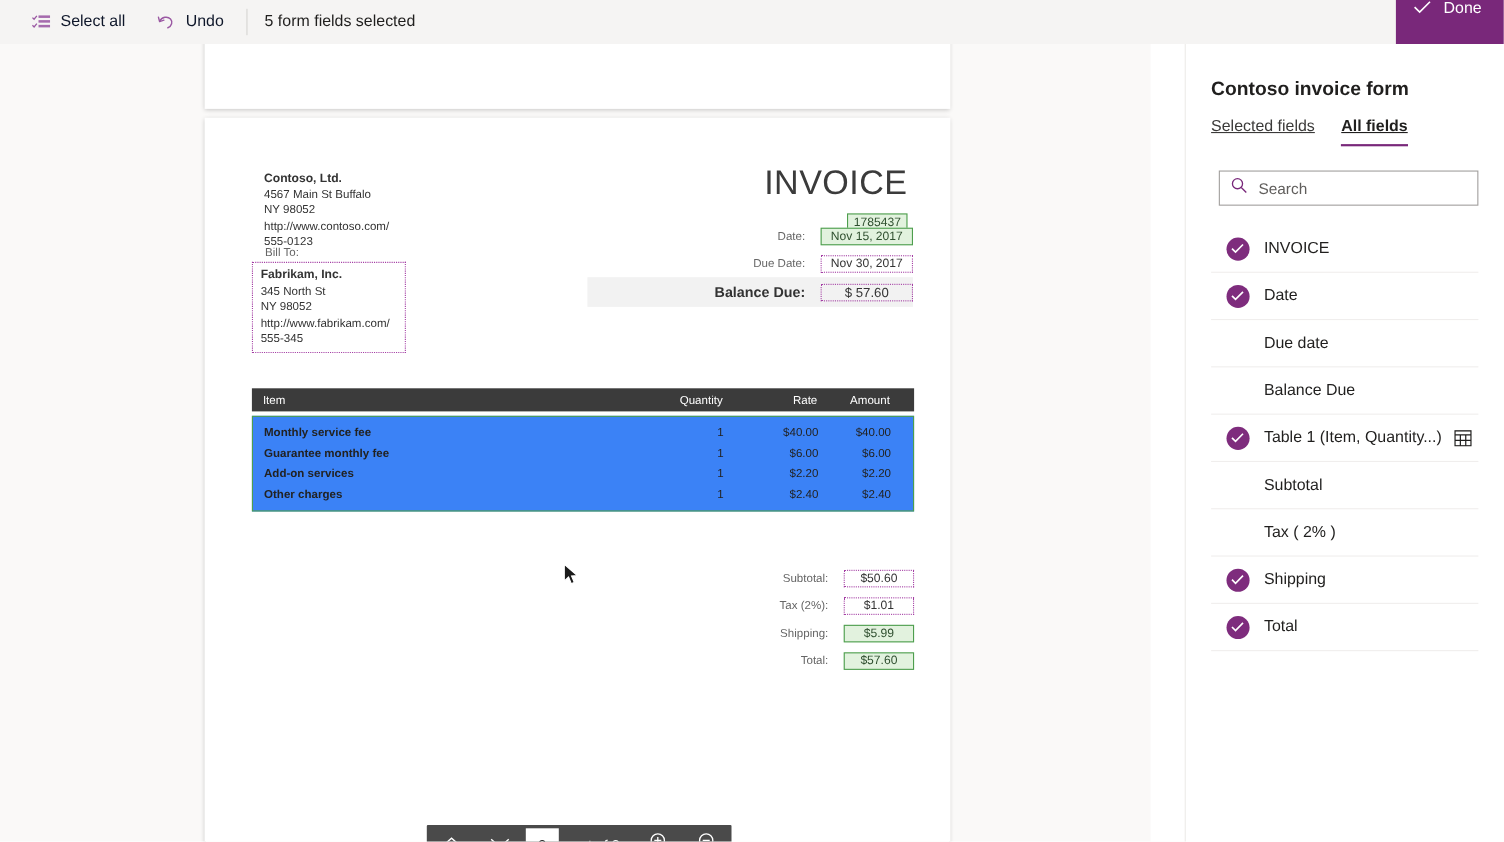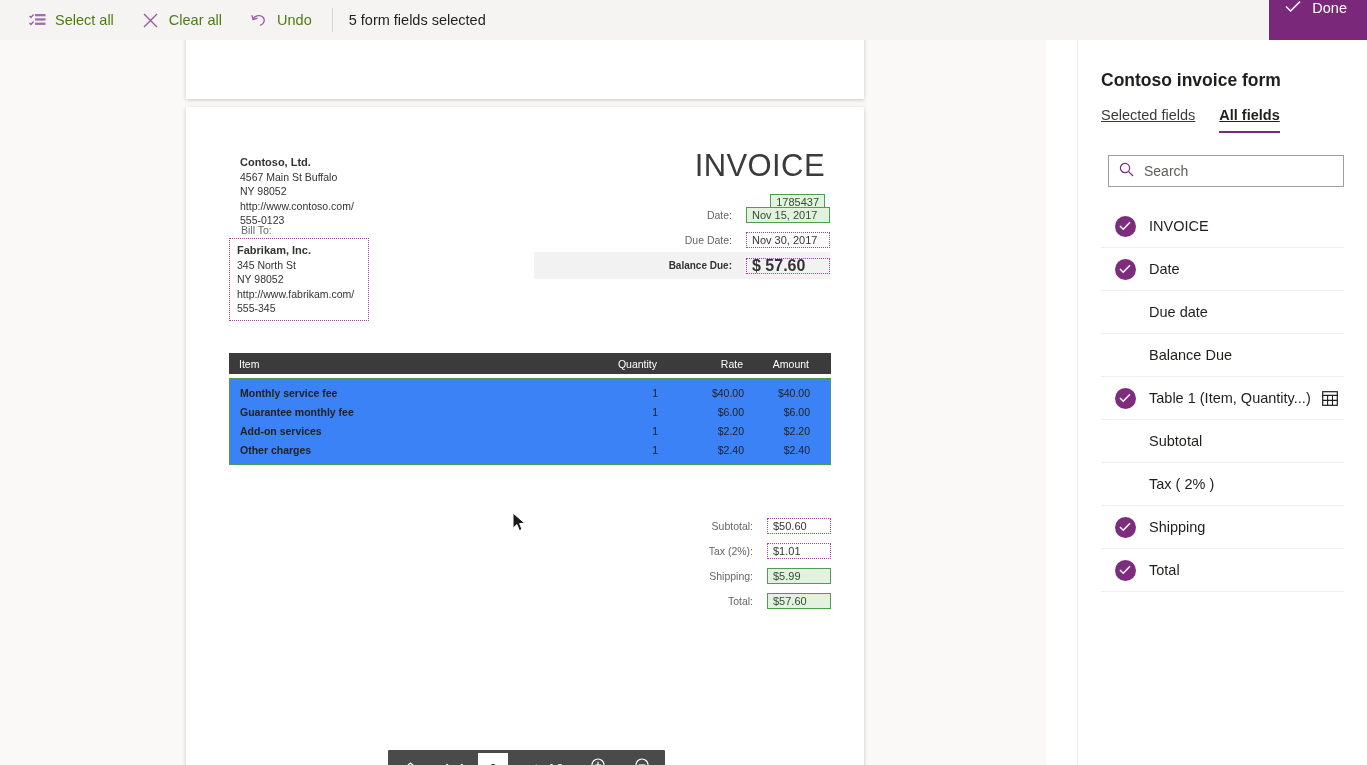--- a/index.html
+++ b/index.html
@@ -15,21 +15,21 @@
   .commandbar {
     position: absolute; top: 0; left: 0;
     width: 1367px; height: 40px;
     background: #f5f4f3;
     display: flex; align-items: center;
   }
   .cmd-btn {
     display: flex; align-items: center;
     height: 40px; padding: 0 14px;
     cursor: pointer; gap: 9px;
-    color: #4d7c0f; font-size: 14.5px;
+    color: #0f172a; font-size: 14.5px;
   }
   .cmd-btn .glyph { display: flex; align-items: center; justify-content: center; width: 18px; height: 18px; }
   .cmd-sep {
     width: 1px; height: 24px; background: #d6d4d2; margin: 0 6px;
   }
   .cmd-status {
     font-size: 14.5px; color: #201f1e; padding-left: 10px;
   }
   .done-btn {
     position: absolute; right: 0; top: 0;
@@ -67,29 +67,29 @@
   .billto-lbl { position: absolute; left: 55px; top: 117px; font-size: 10.5px; color: #666; }
   .billto-box { position: absolute; left: 43px; top: 131px; width: 140px; }
   .billto-box .in { font-size: 10.5px; line-height: 14.6px; padding: 4px 7px; color: #333; }
   .billto-box .nm { font-weight: bold; font-size: 11px; }
 
   .meta { position: absolute; left: 348px; top: 95px; width: 296px; }
   .meta-row { display: flex; align-items: center; height: 25px; }
   .meta-row .lbl { flex: 1; text-align: right; padding-right: 14px; font-size: 10.5px; color: #666; }
   .meta-row .val { width: 84px; }
   .meta-row.balance { background: #f2f2f2; height: 27px; }
-  .meta-row.balance .lbl { font-weight: bold; font-size: 10px; color: #333; }
-
-  
-  .fld { display: inline-block; font-size: 11px; text-align: left; padding: 0 5px; line-height: 14px; white-space: nowrap; }
+  .meta-row.balance .lbl { font-weight: bold; font-size: 13px; color: #333; }
+
+  
+  .fld { display: inline-block; font-size: 11px; text-align: center; padding: 0 5px; line-height: 14px; white-space: nowrap; }
   .fld.sel   { background: #e2f2de; border: 1.5px solid #4e9e4e; color: #2f4f2f; }
   .fld.unsel { background: transparent; border: 1.5px dotted #a43fa4; color: #333; }
   .fld.block { display: block; }
 
-  .bigamt { font-weight: bold; font-size: 16px; }
+  .bigamt { font-weight: normal; font-size: 12px; }
 
   
   .items { position: absolute; left: 43px; top: 246px; width: 602px; }
   .items .thead {
     background: #3b3b3b; color: #ffffff; display: flex;
     height: 21px; align-items: center; font-size: 10.5px;
   }
   .items .tbody-wrap { border: 1.5px solid #4e9e4e; background: #3b82f6; margin-top: 4px; }
   .items .trow { display: flex; height: 19px; align-items: center; font-size: 10.5px; color: #222; }
   .c-item { width: 340px; padding-left: 10px; }
@@ -173,28 +173,20 @@
         <path d="M0.5 3 L2 4.5 L4.5 1.5" stroke="#9b59a3" stroke-width="1.2" fill="none"></path>
         <path d="M0.5 10 L2 11.5 L4.5 8.5" stroke="#9b59a3" stroke-width="1.2" fill="none"></path>
         <rect x="6" y="1" width="10.5" height="2.3" fill="#a56aad"></rect>
         <rect x="6" y="5.3" width="10.5" height="2.3" fill="#a56aad"></rect>
         <rect x="6" y="9.6" width="10.5" height="2.3" fill="#a56aad"></rect>
       </svg>
     </span>
     <span>Select all</span>
   </div>
 
-  <div class="cmd-btn">
-    <span class="glyph">
-      <svg width="15" height="15" viewBox="0 0 15 15">
-        <path d="M1 1 L14 14 M14 1 L1 14" stroke="#9b59a3" stroke-width="1.4" fill="none"></path>
-      </svg>
-    </span>
-    <span>Clear all</span>
-  </div>
 
   <div class="cmd-btn">
     <span class="glyph">
       <svg width="16" height="15" viewBox="0 0 16 15">
         <path d="M2.2 6.2 C4 2.2 9.5 1.6 12 4.2 C14.3 6.6 13.2 11 9.6 12.2" stroke="#9b59a3" stroke-width="1.3" fill="none" stroke-linecap="round"></path>
         <path d="M1 2.6 L2.1 6.6 L6 5.3" stroke="#9b59a3" stroke-width="1.3" fill="none" stroke-linecap="round" stroke-linejoin="round"></path>
       </svg>
     </span>
     <span>Undo</span>
   </div>

